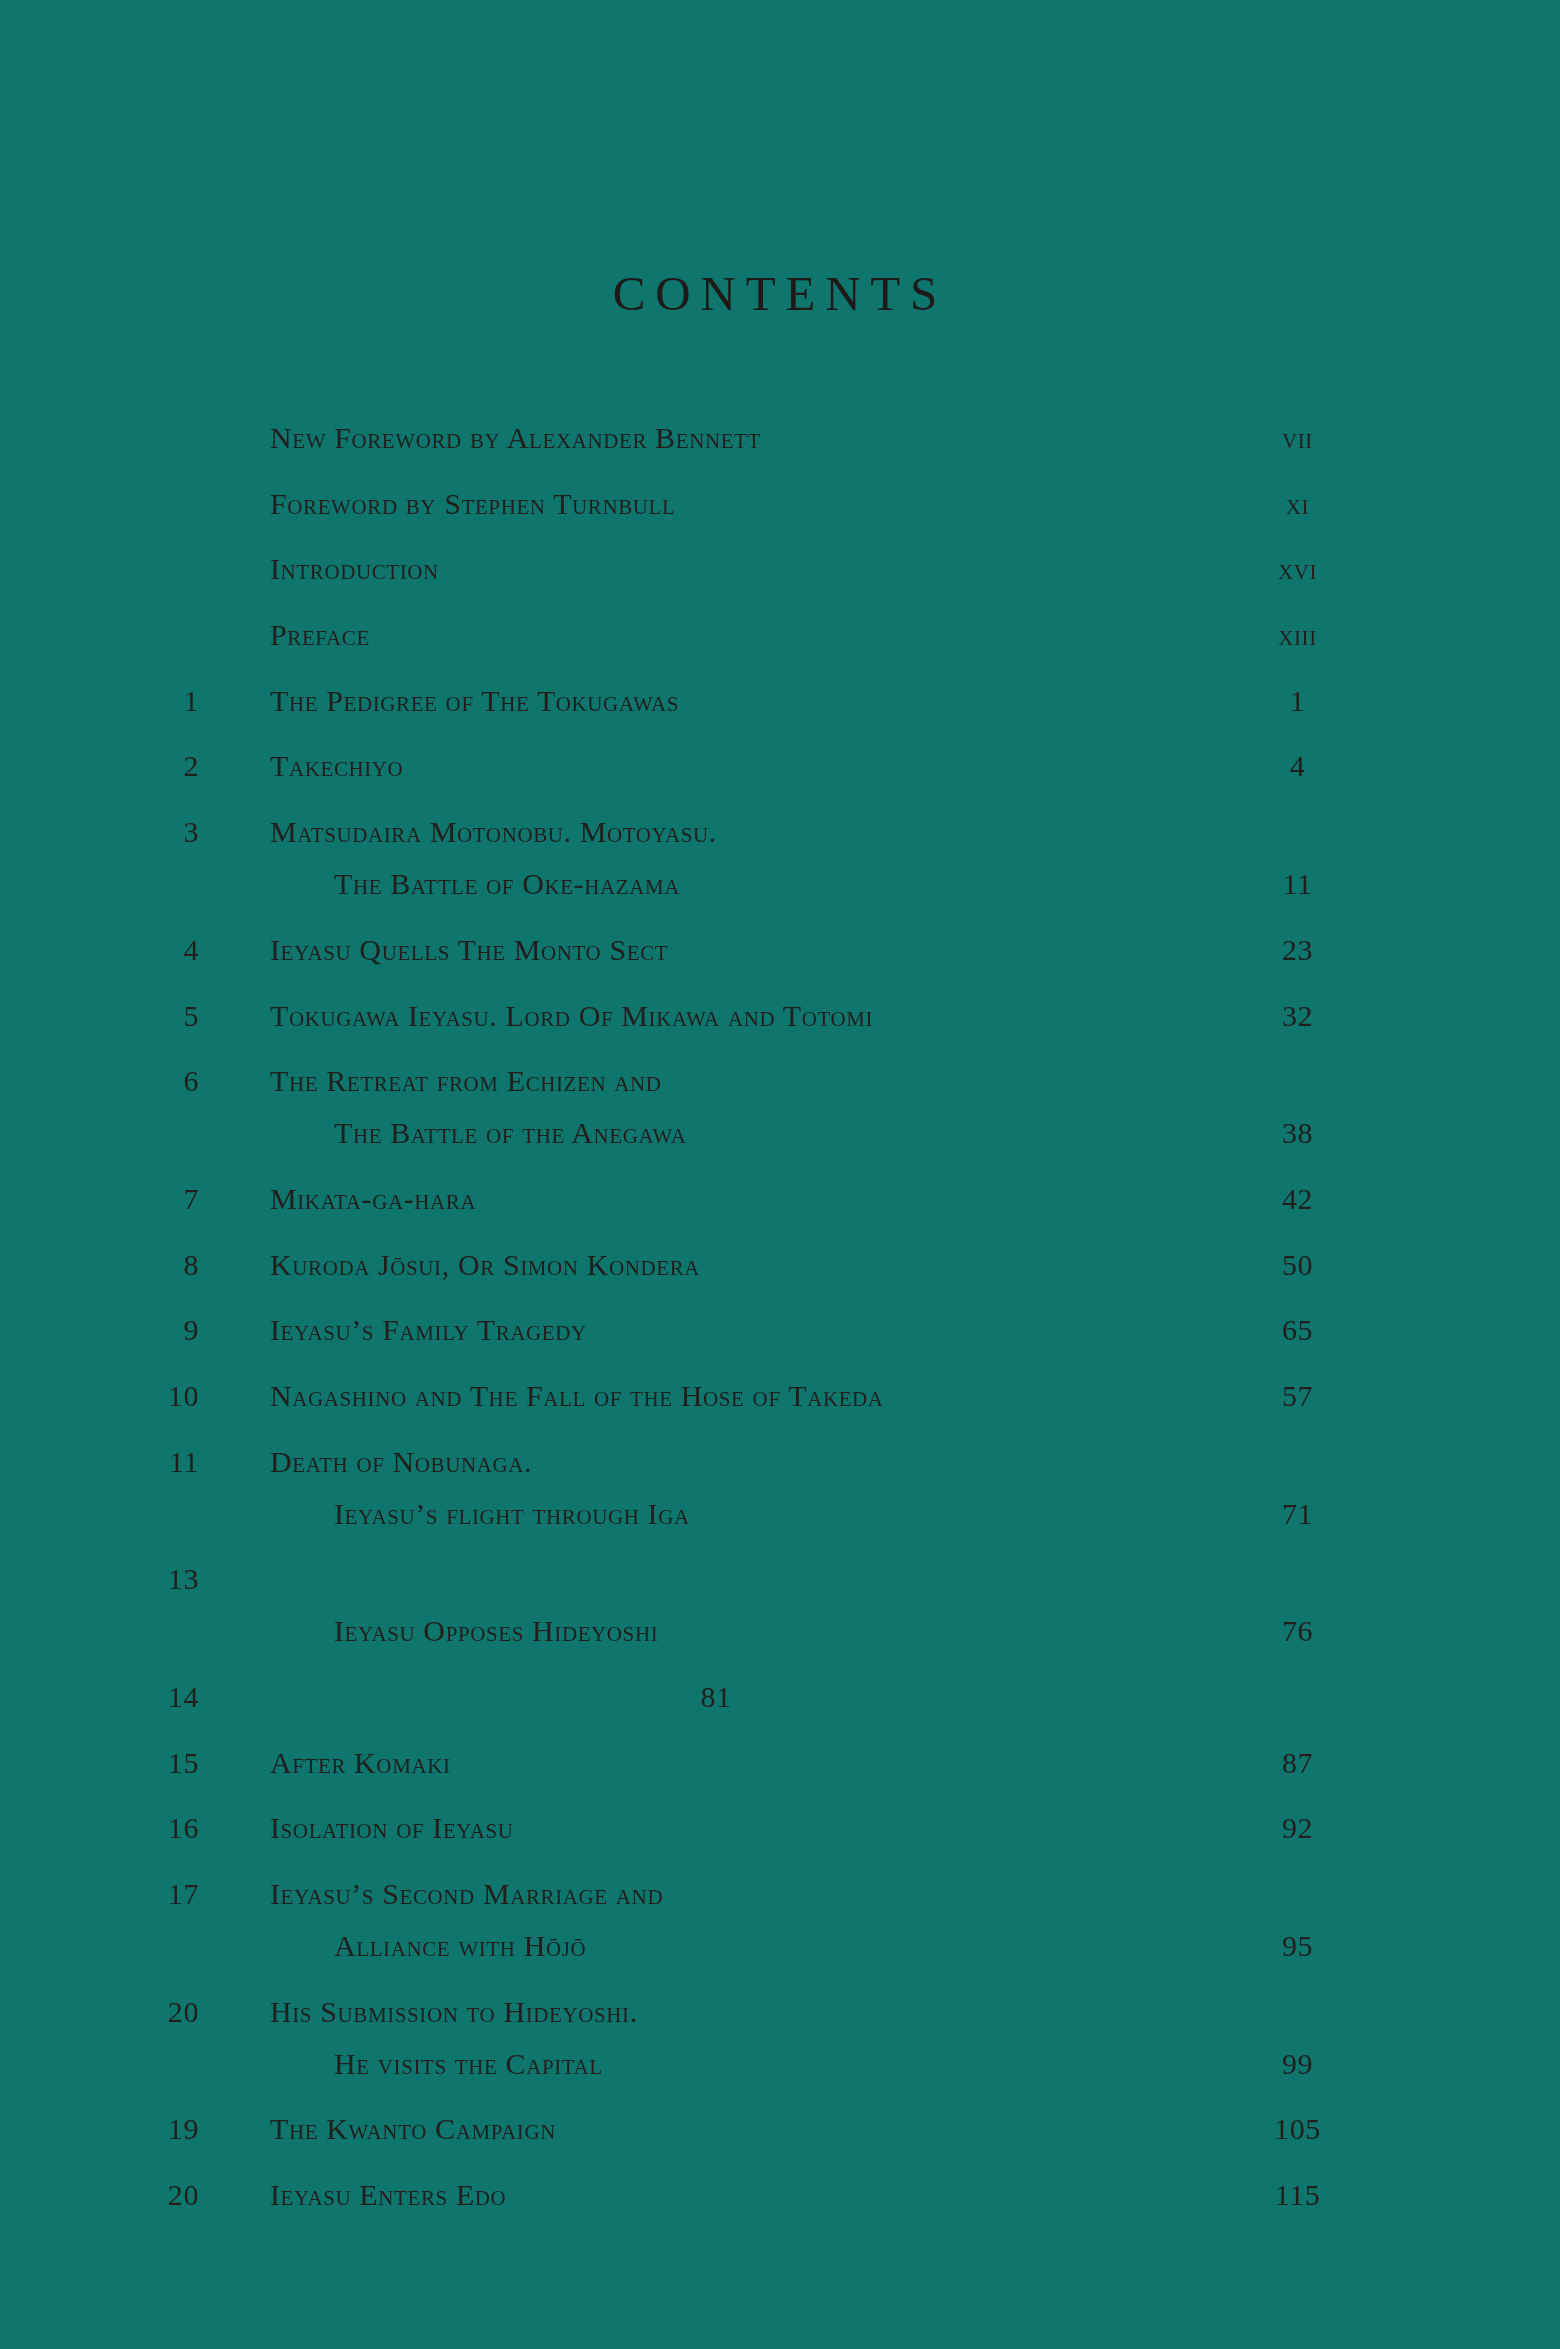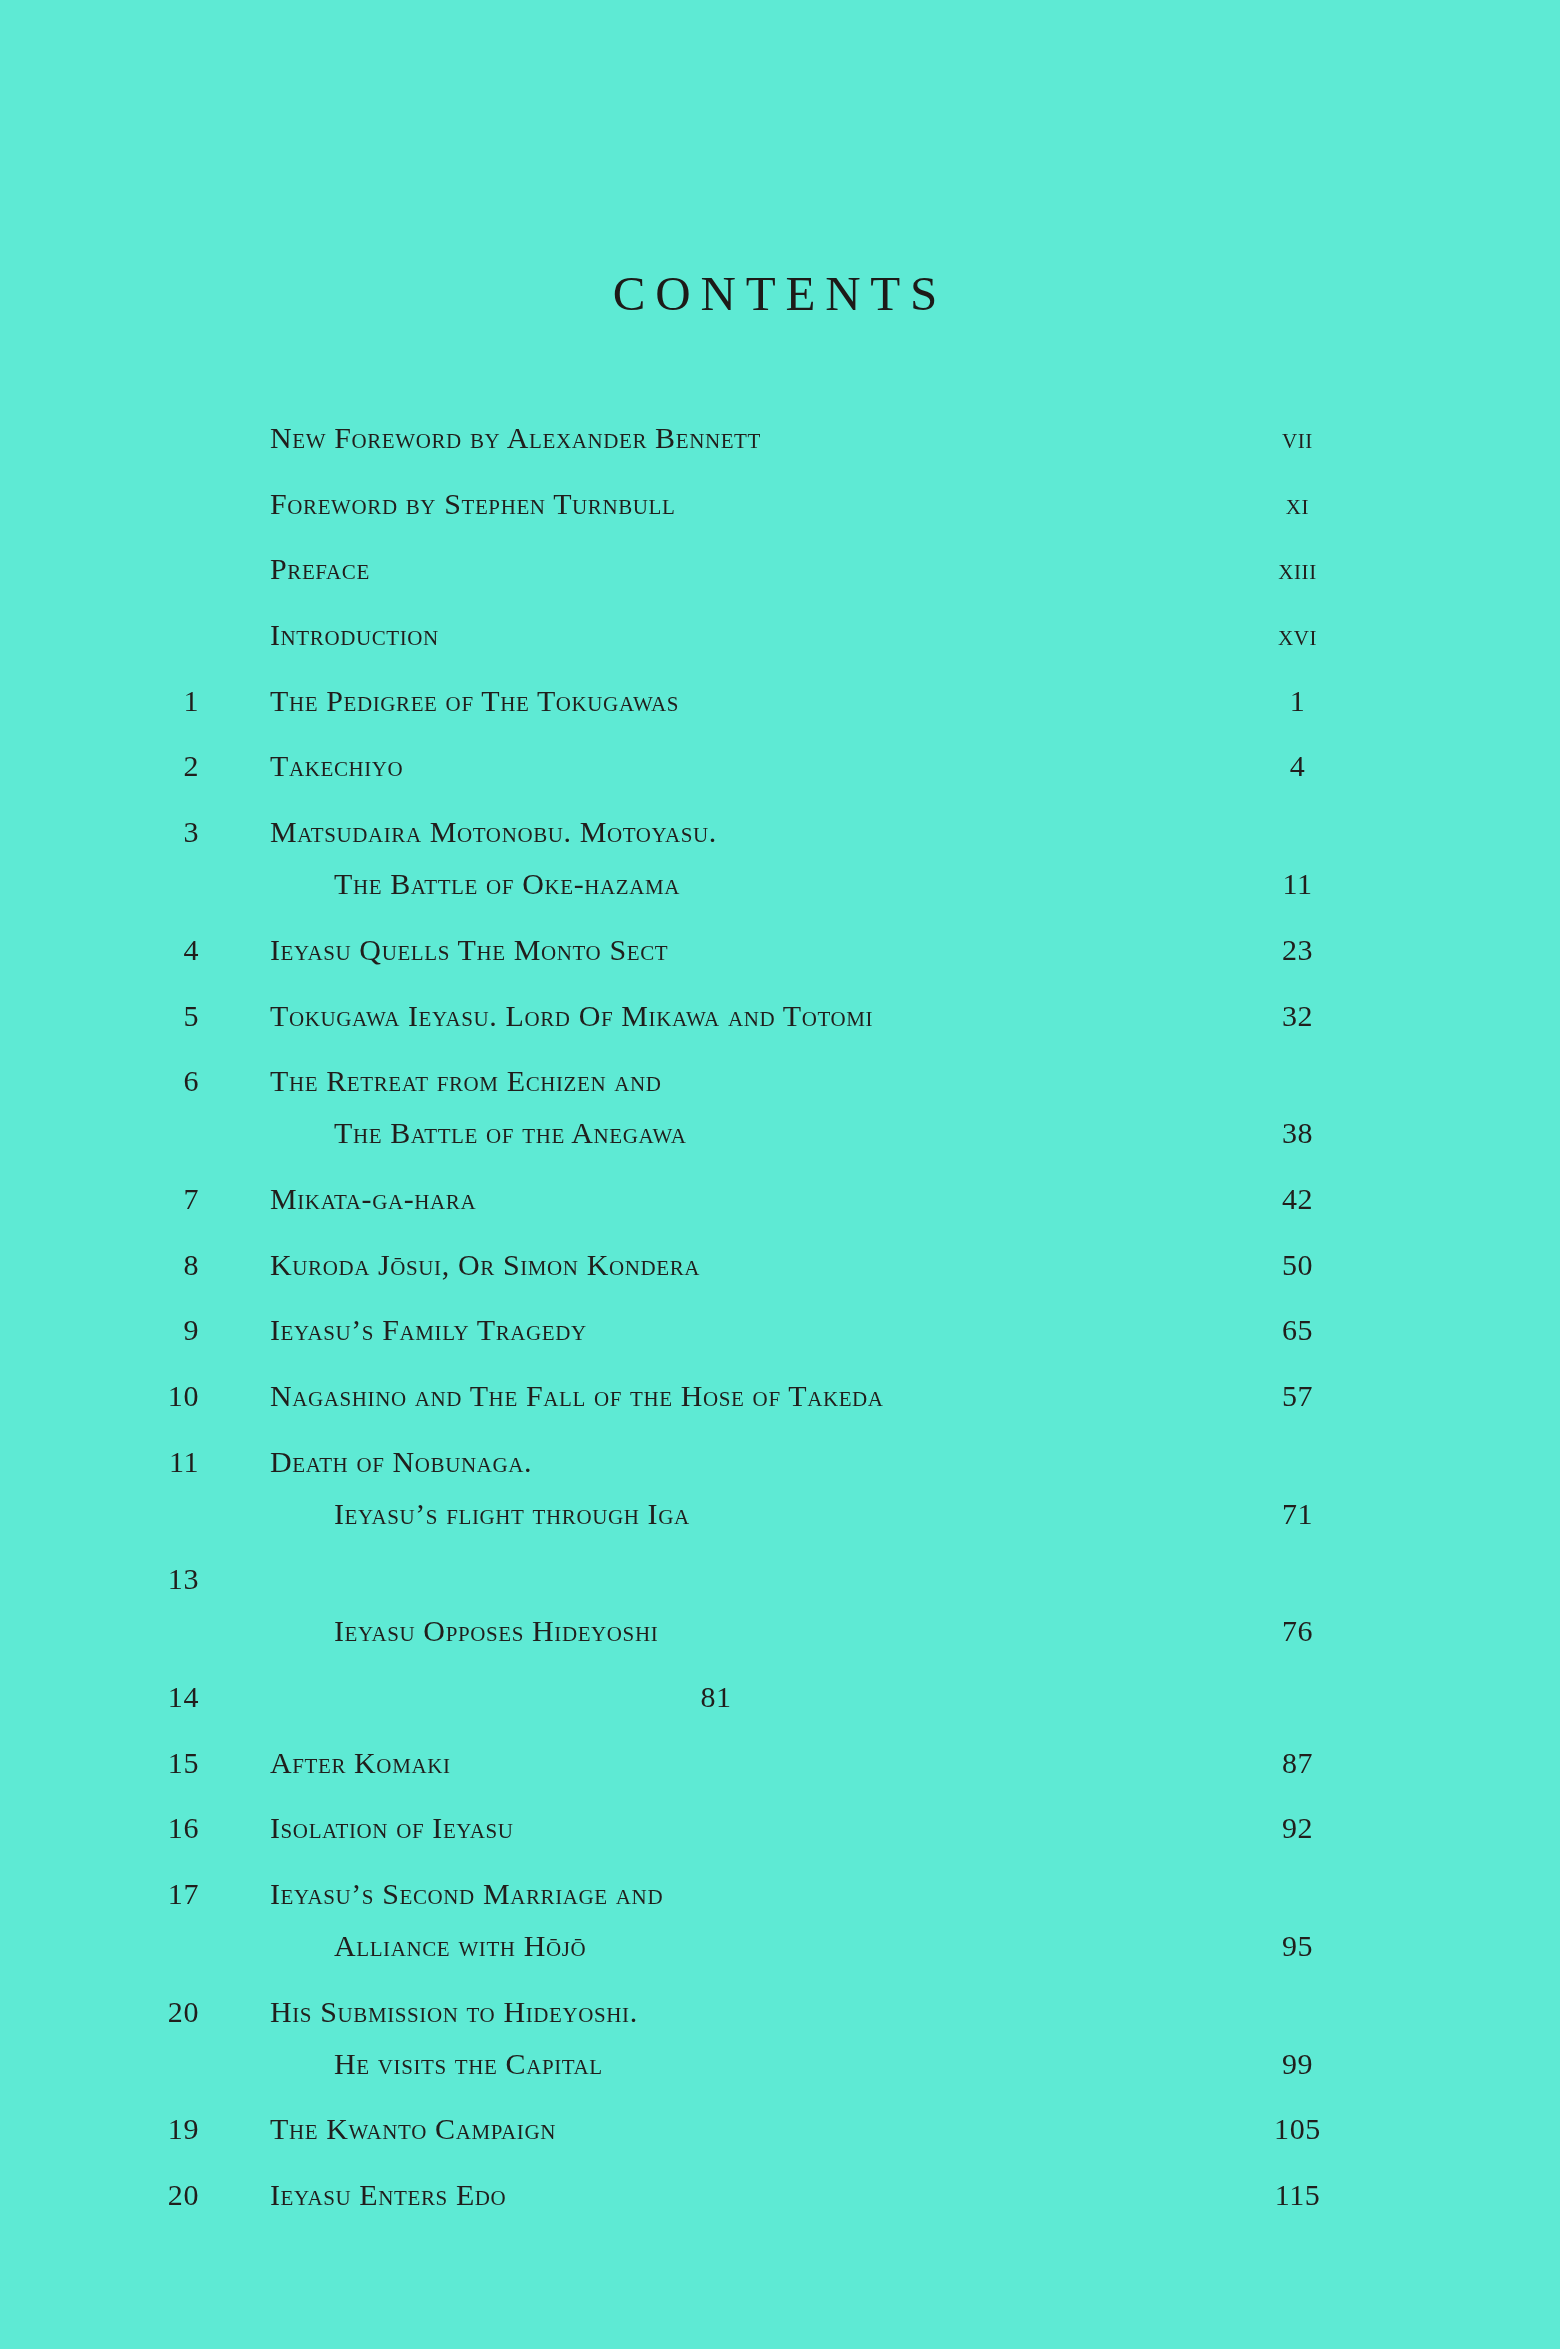--- a/index.html
+++ b/index.html
@@ -4,21 +4,21 @@
 <style>
   html, body {
     margin: 0;
     padding: 0;
     background: #ffffff;
   }
   .page {
     position: relative;
     width: 1560px;
     height: 2349px;
-    background: #5eead4;
+    background: #0f766e;
     color: #211e1c;
     font-family: "Liberation Serif", "DejaVu Serif", serif;
     box-sizing: border-box;
     padding-top: 265px;
     overflow: hidden;
   }
   .contents-title {
     margin: 0 0 90px 0;
     text-align: center;
     font-size: 49px;
@@ -77,29 +77,29 @@
       <div class="toc-entry">
         <div class="row">
           <div class="cell num"></div>
           <div class="cell title">Foreword by Stephen Turnbull</div>
           <div class="cell pg">xi</div>
         </div>
       </div>
       <div class="toc-entry">
         <div class="row">
           <div class="cell num"></div>
+          <div class="cell title">Introduction</div>
+          <div class="cell pg">xvi</div>
+        </div>
+      </div>
+      <div class="toc-entry">
+        <div class="row">
+          <div class="cell num"></div>
           <div class="cell title">Preface</div>
           <div class="cell pg">xiii</div>
-        </div>
-      </div>
-      <div class="toc-entry">
-        <div class="row">
-          <div class="cell num"></div>
-          <div class="cell title">Introduction</div>
-          <div class="cell pg">xvi</div>
         </div>
       </div>
       <div class="toc-entry">
         <div class="row">
           <div class="cell num">1</div>
           <div class="cell title">The Pedigree of The Tokugawas</div>
           <div class="cell pg">1</div>
         </div>
       </div>
       <div class="toc-entry">

